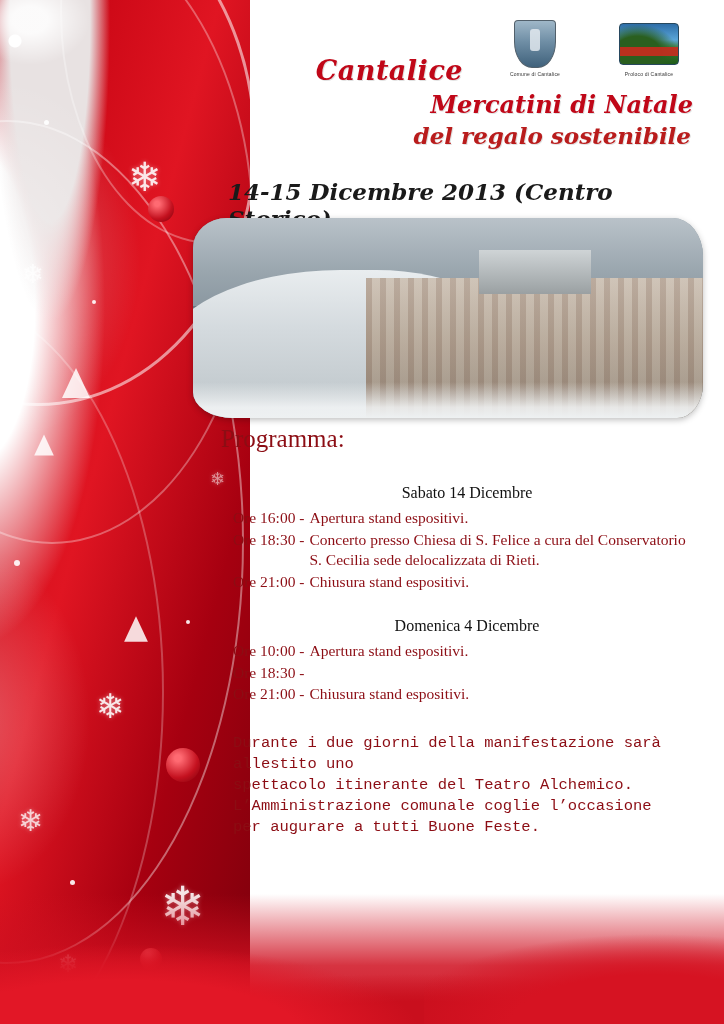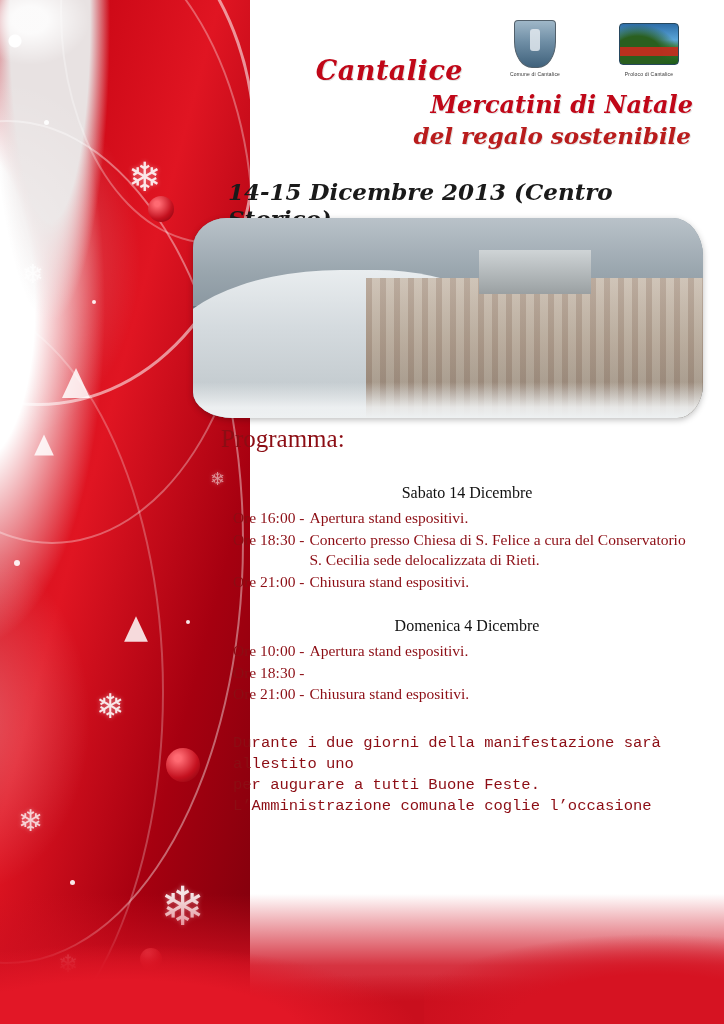--- a/index.html
+++ b/index.html
@@ -369,18 +369,19 @@
     <div class="entry">
       <span class="time">Ore 18:30 -</span>
     </div>
     <div class="entry">
       <span class="time">Ore 21:00 -</span>
       <span class="desc">Chiusura stand espositivi.</span>
     </div>
 
     <div class="closing">
       <div>Durante i due giorni della manifestazione sarà allestito uno</div>
+      <div>spettacolo itinerante del Teatro Alchemico.</div>
+      <div>L’Amministrazione comunale coglie l’occasione</div>
       <div>per augurare a tutti Buone Feste.</div>
-      <div>L’Amministrazione comunale coglie l’occasione</div>
     </div>
   </div>
 
 </div>
 
 </body></html>

